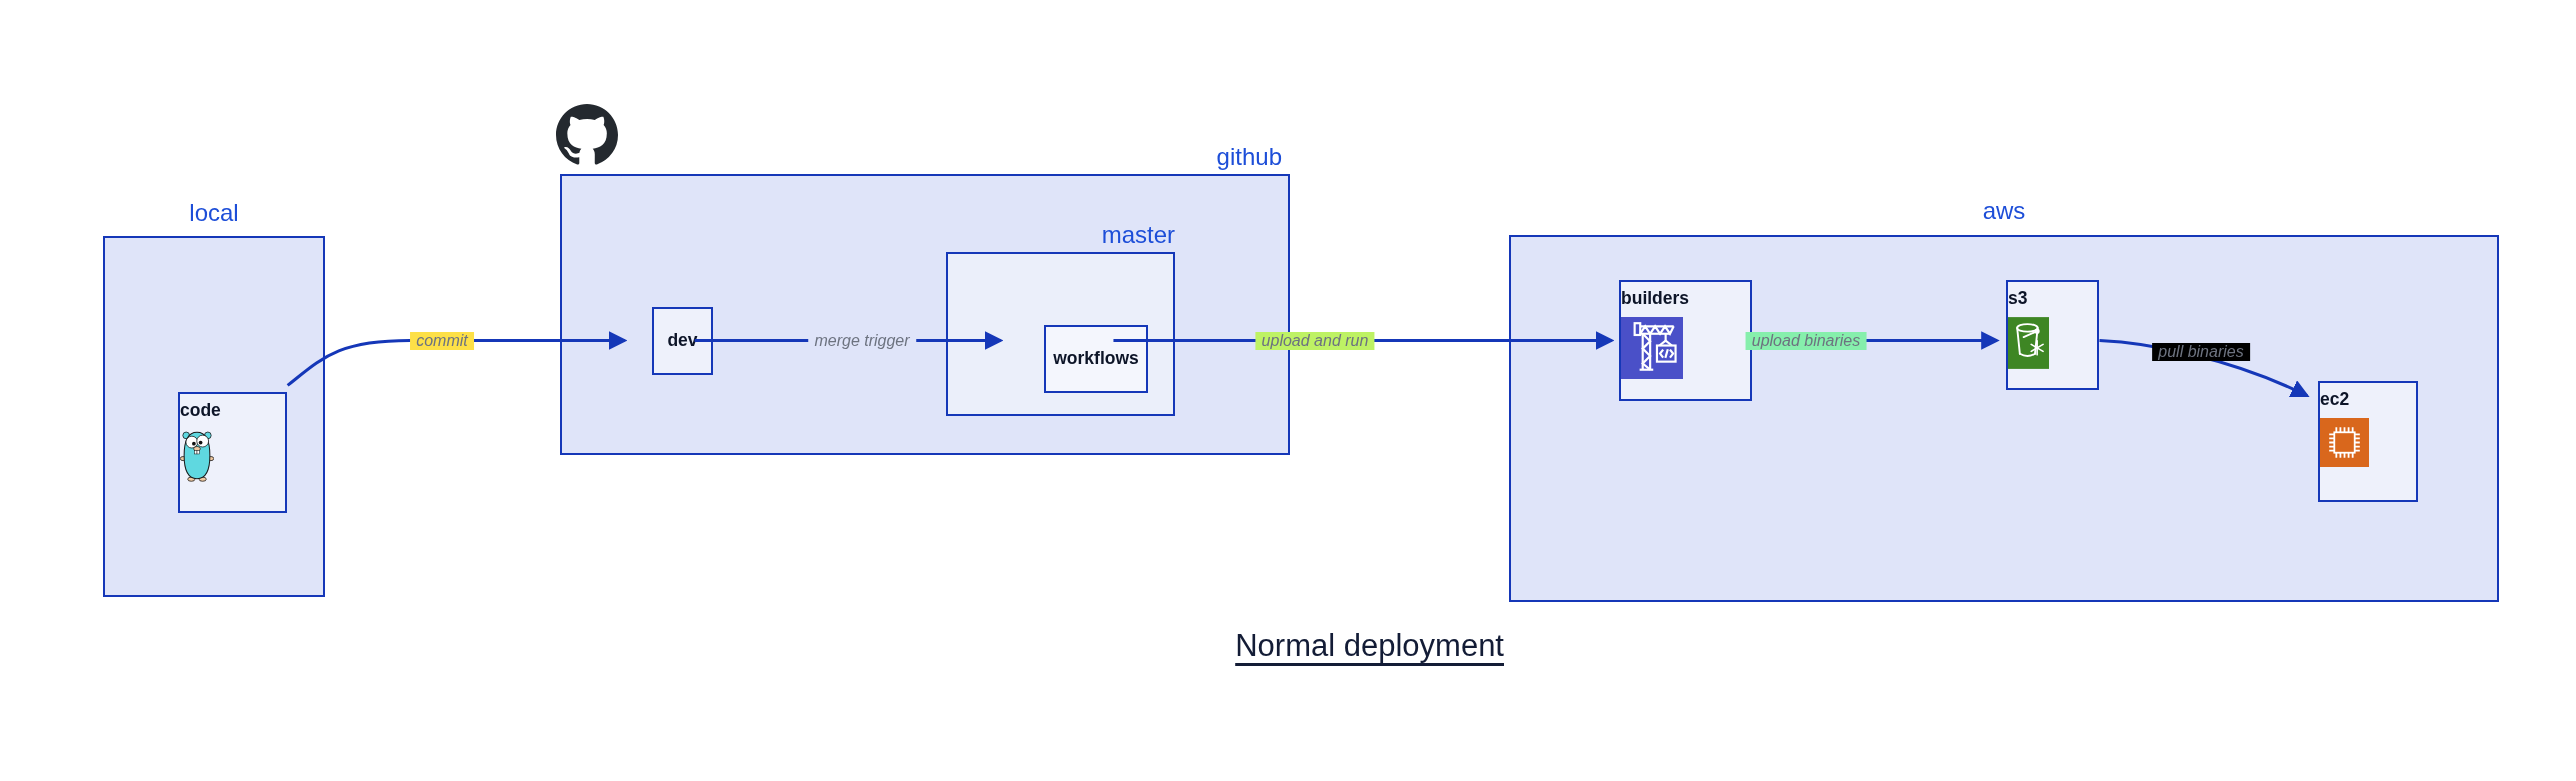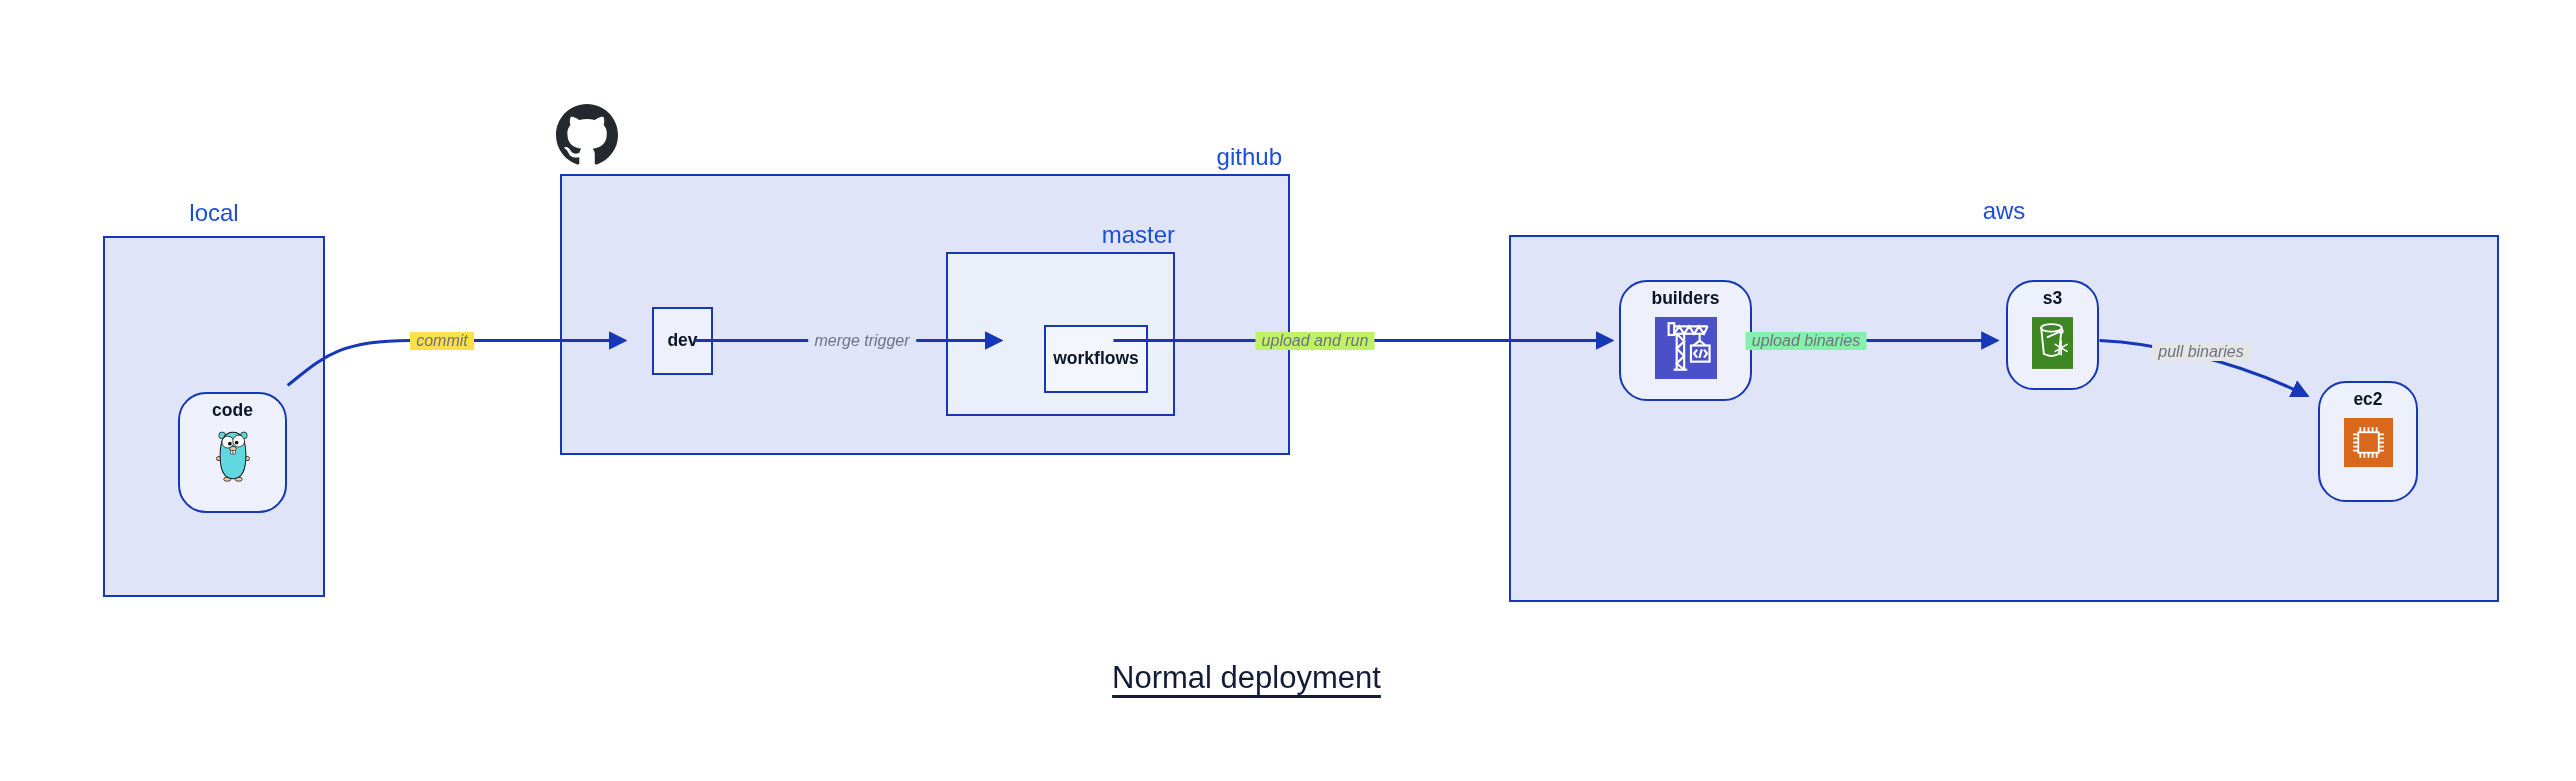--- a/index.html
+++ b/index.html
@@ -18,39 +18,39 @@
   .box-master  {left:946px;top:252px; width:229px;  height:164px;}
   .box-aws     {left:1509px;top:235px; width:990px; height:367px;}
 
   .box-code    {left:178px; top:381px; width:109px; height:121px;margin-top:11px;}
   .box-dev     {left:633px;top:307px; width:61px; height:68px;margin-left:19px;}
   .box-workflows{left:1008px;top:325px;width:104px; height:68px;margin-left:36px;}
   .box-builders{left:1619px;top:280px; width:133px; height:121px;}
   .box-s3      {left:2006px;top:280px; width:93px; height:110px;}
   .box-ec2     {left:2318px;top:381px; width:100px; height:121px;}
 
-  .node-flex{display:flex;flex-direction:column;align-items:center;
-             justify-content:flex-start;padding-top:7.2px;gap:8.2px;border-radius:28px;}
+  .node-flex{display:flex;flex-direction:column;
+             justify-content:flex-start;padding-top:7.2px;gap:8.2px;}
   .node-center{display:flex;align-items:center;justify-content:center;}
 
   
   .container-label{position:absolute;font-size:24px;color:#1d4ed8;line-height:1;}
   .lab-local {left:103px; top:201px; width:222px; text-align:center;}
   .lab-github{left:560px;top:145px; width:722px;text-align:right;}
   .lab-master{left:946px;top:223px; width:229px; text-align:right;}
   .lab-aws   {left:1509px;top:199px; width:990px;text-align:center;}
 
   .node-label{font-size:17.5px;font-weight:bold;color:#0d1528;line-height:1.1;}
 
   .edge-label{position:absolute;transform:translate(-50%,-50%);
               font-size:16px;font-style:italic;color:#6d7380;
               padding:1px 6.2px;white-space:nowrap;z-index:4;line-height:1;}
 
-  .title{position:absolute;left:989px;top:628px;width:515px;text-align:center;
-         font-size:31px;color:#131c36;z-index:4;margin-top:32px;}
+  .title{position:absolute;left:989px;top:628px;width:515px;text-align:right;
+         font-size:31px;color:#131c36;z-index:4;}
   .title span{text-decoration:underline;text-decoration-thickness:3.1px;
               text-underline-offset:7.2px;}
 
   
   .layer-boxes{position:absolute;inset:0;z-index:1;}
   .arrows{position:absolute;left:0;top:0;z-index:3;pointer-events:none;}
   .octocat{position:absolute;left:555px;top:104px;z-index:2;}
 </style>
 </head>
 <body>
@@ -177,20 +177,20 @@
       <path d="M2161 661 H3128" marker-end="url(#ah)"></path>
       <path d="M3404 661 H3876" marker-end="url(#ah)"></path>
       <path d="M4075 661 C4170 665 4330 695 4478 768" marker-end="url(#ah)"></path>
     </g>
   </svg>
 
   <span class="edge-label" style="left:442px;top:341px;background:#fde047">commit</span>
   <span class="edge-label" style="left:862px;top:341px;background:#dfe4f9">merge trigger</span>
   <span class="edge-label" style="left:1315px;top:341px;background:#bef264">upload and run</span>
   <span class="edge-label" style="left:1806px;top:341px;background:#86efac">upload binaries</span>
-  <span class="edge-label" style="left:2201px;top:352px;background:#e5e5e5">pull binaries</span>
+  <span class="edge-label" style="left:2201px;top:352px;background:#000000">pull binaries</span>
 
   <div class="title">
     <span>Normal deployment</span>
   </div>
 
 </div>
 
 
 </body></html>

